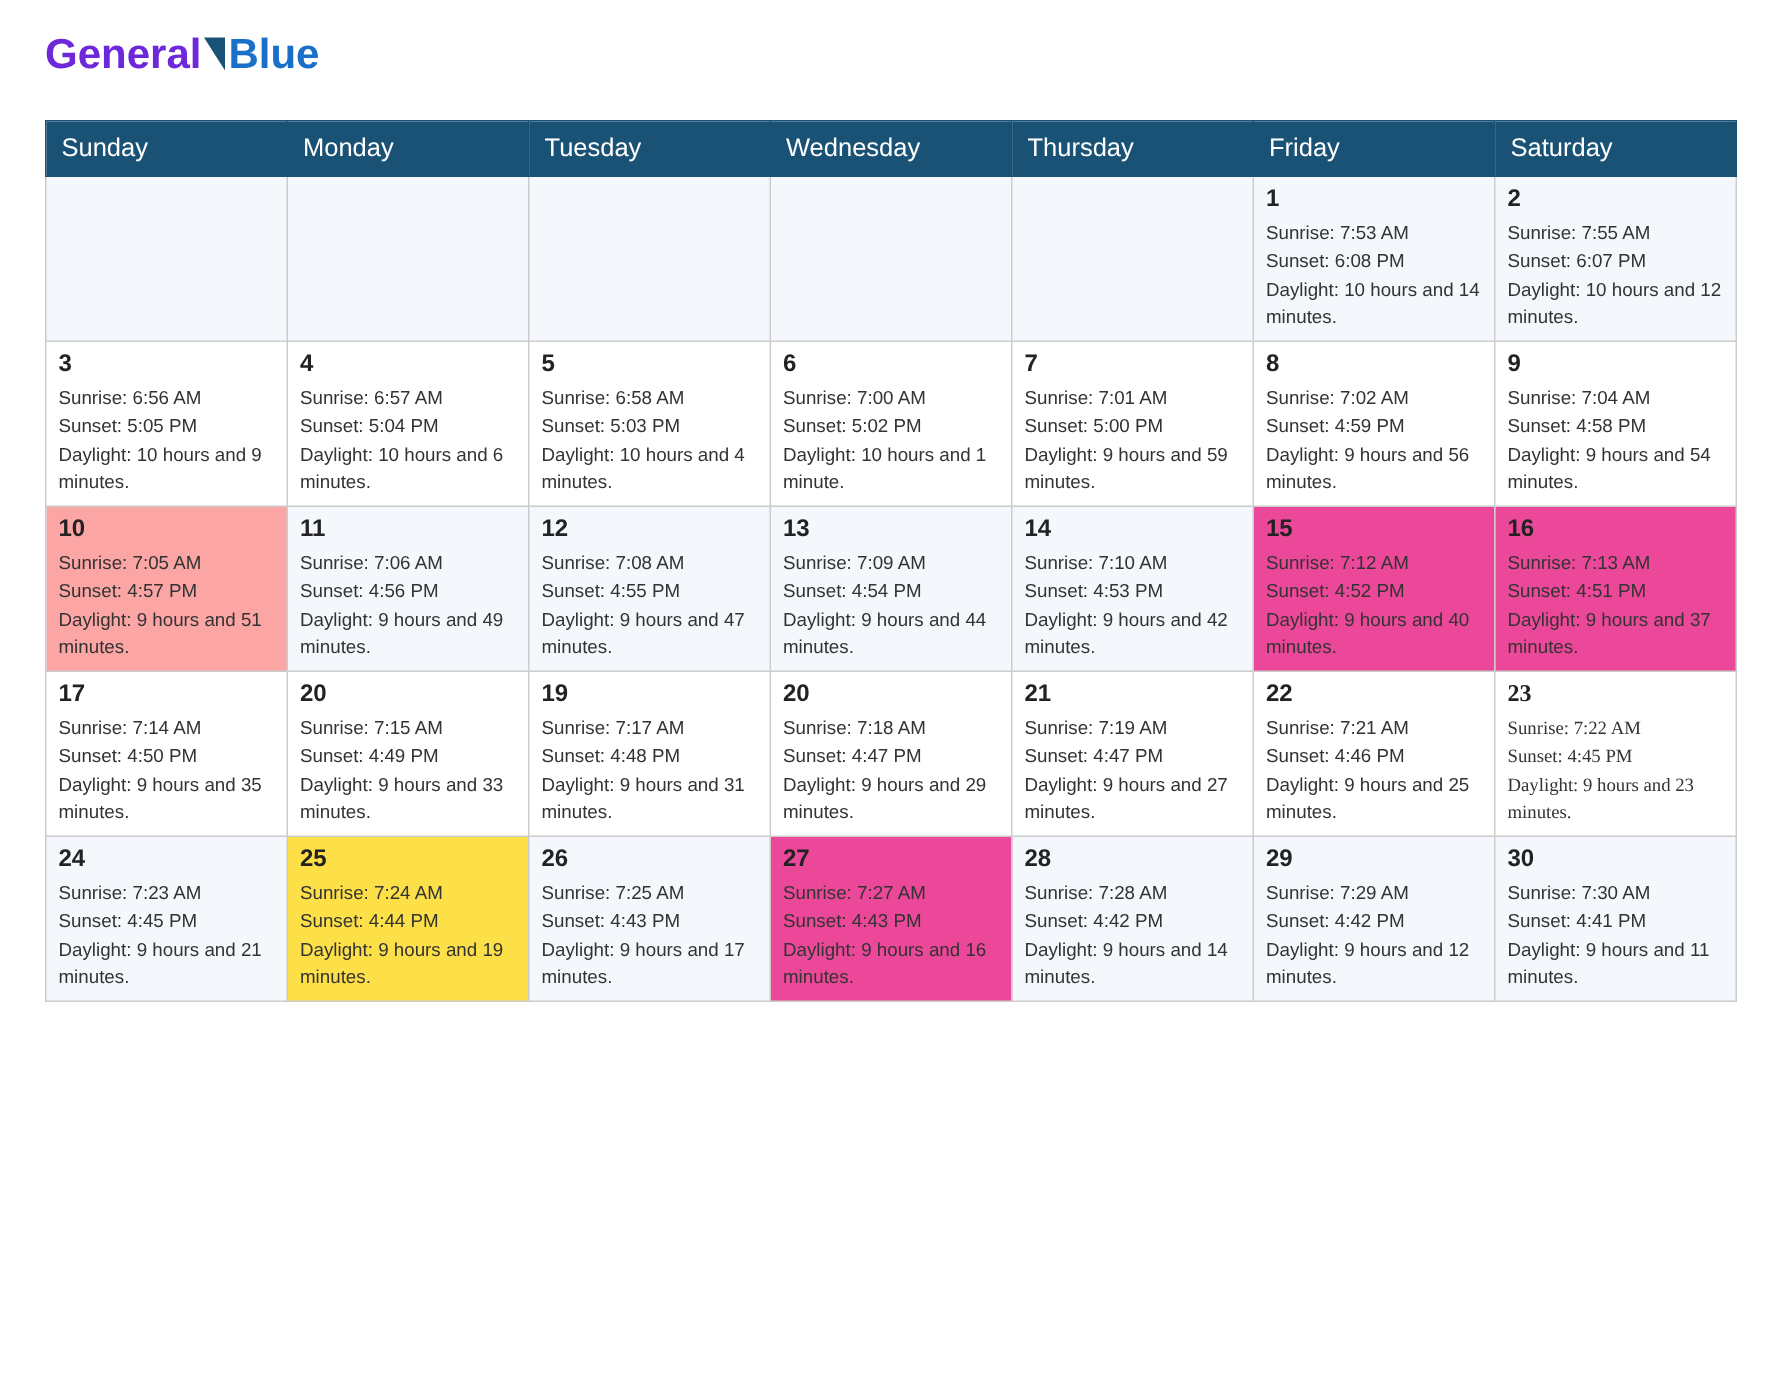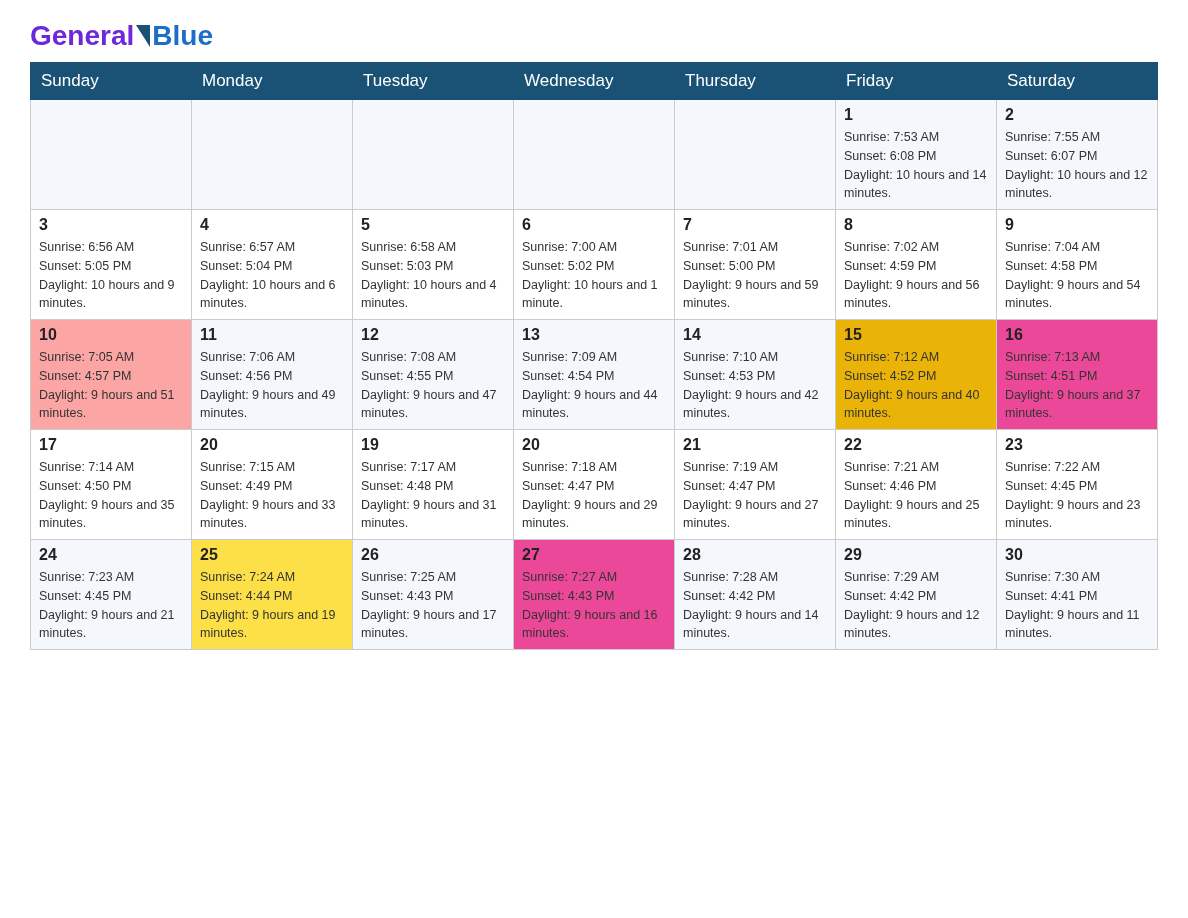--- a/index.html
+++ b/index.html
@@ -58,21 +58,21 @@
       line-height: 1.1;
     }
     .location {
       font-size: 20px;
       color: #444;
       margin-top: 4px;
     }
     .calendar {
       width: 100%;
       border-collapse: collapse;
-      margin-top: 10px;
+      margin-top: 28px;
       padding-left: 29px;
     }
     .calendar th {
       background-color: #1a5276;
       color: #fff;
       font-size: 17px;
       font-weight: normal;
       padding: 8px 10px;
       text-align: left;
       border: 1px solid #1a5276;
@@ -192,21 +192,21 @@
           <div class="day-info">Sunrise: 7:08 AM<br>Sunset: 4:55 PM<br>Daylight: 9 hours and 47 minutes.</div>
         </td>
         <td style="background: rgb(244, 248, 252);">
           <div class="day-number">13</div>
           <div class="day-info">Sunrise: 7:09 AM<br>Sunset: 4:54 PM<br>Daylight: 9 hours and 44 minutes.</div>
         </td>
         <td style="background: rgb(244, 248, 252);">
           <div class="day-number">14</div>
           <div class="day-info">Sunrise: 7:10 AM<br>Sunset: 4:53 PM<br>Daylight: 9 hours and 42 minutes.</div>
         </td>
-        <td style="background: #eab308;">
+        <td style="background: #ec4899;">
           <div class="day-number">15</div>
           <div class="day-info">Sunrise: 7:12 AM<br>Sunset: 4:52 PM<br>Daylight: 9 hours and 40 minutes.</div>
         </td>
         <td style="background: #ec4899;">
           <div class="day-number">16</div>
           <div class="day-info">Sunrise: 7:13 AM<br>Sunset: 4:51 PM<br>Daylight: 9 hours and 37 minutes.</div>
         </td>
       </tr>
       <tr>
         <td style="background: rgb(255, 255, 255);">
@@ -226,21 +226,21 @@
           <div class="day-info">Sunrise: 7:18 AM<br>Sunset: 4:47 PM<br>Daylight: 9 hours and 29 minutes.</div>
         </td>
         <td style="background: rgb(255, 255, 255);">
           <div class="day-number">21</div>
           <div class="day-info">Sunrise: 7:19 AM<br>Sunset: 4:47 PM<br>Daylight: 9 hours and 27 minutes.</div>
         </td>
         <td style="background: rgb(255, 255, 255);">
           <div class="day-number">22</div>
           <div class="day-info">Sunrise: 7:21 AM<br>Sunset: 4:46 PM<br>Daylight: 9 hours and 25 minutes.</div>
         </td>
-        <td style="background: rgb(255, 255, 255);">
+        <td style="background: rgb(255, 255, 255); font-family: Liberation Serif, serif;">
           <div class="day-number">23</div>
           <div class="day-info">Sunrise: 7:22 AM<br>Sunset: 4:45 PM<br>Daylight: 9 hours and 23 minutes.</div>
         </td>
       </tr>
       <tr>
         <td style="background: rgb(244, 248, 252);">
           <div class="day-number">24</div>
           <div class="day-info">Sunrise: 7:23 AM<br>Sunset: 4:45 PM<br>Daylight: 9 hours and 21 minutes.</div>
         </td>
         <td style="background: #fde047;">

